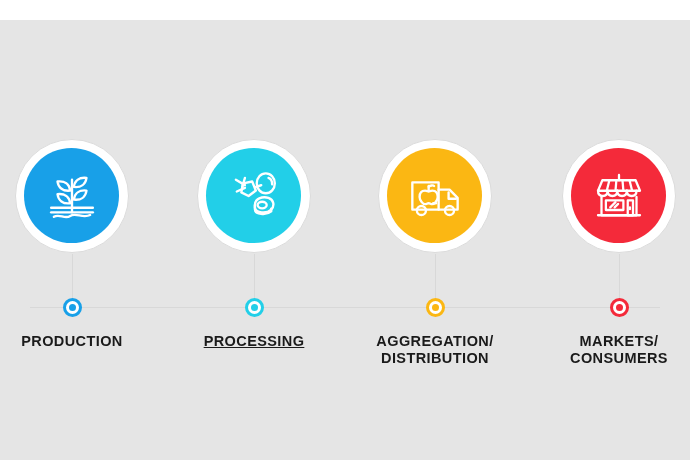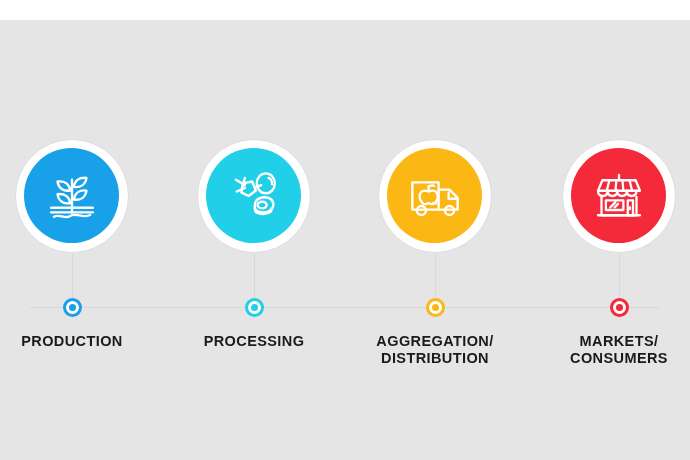--- a/index.html
+++ b/index.html
@@ -155,21 +155,21 @@
           <path d="M33 42 C33 35 41 32 48 34 C54 36 55 43 51 47 C46 52 34 51 33 45 Z"></path>
           <path d="M33 42 L33 47 C33 52 45 54 51 49 L51 46"></path>
           <ellipse cx="41" cy="42" rx="5" ry="3.6"></ellipse>
         </svg>
       </div>
     </div>
     <div class="stem" style="background: rgb(216, 216, 216);"></div>
     <div class="node" id="node-1" style="border-color: rgb(34, 207, 232);">
       <div class="node-core" id="core-1" style="background: rgb(34, 207, 232);"></div>
     </div>
-    <div class="caption" style="color: rgb(26, 26, 26);">PROCESSING</div>
+    <div class="caption" style="color: rgb(26, 26, 26); text-decoration: underline;">PROCESSING</div>
   </div>
 
   <div class="stage" id="stage-2" style="left: 435px;">
     <div class="bubble" style="border-color: rgb(220, 220, 220);">
       <div class="disc" id="disc-2" style="background: rgb(251, 183, 19);">
         <svg width="58" height="58" viewBox="0 0 64 64" fill="none" stroke="#ffffff" stroke-width="2.6" stroke-linecap="round" stroke-linejoin="round">
           <path d="M7 17 L36 17 L36 47 L7 47 Z"></path>
           <path d="M36 25 L48 25 L57 34 L57 47 L36 47"></path>
           <path d="M47 28 L47 35 L55 35"></path>
           <circle cx="17" cy="48" r="5"></circle>

